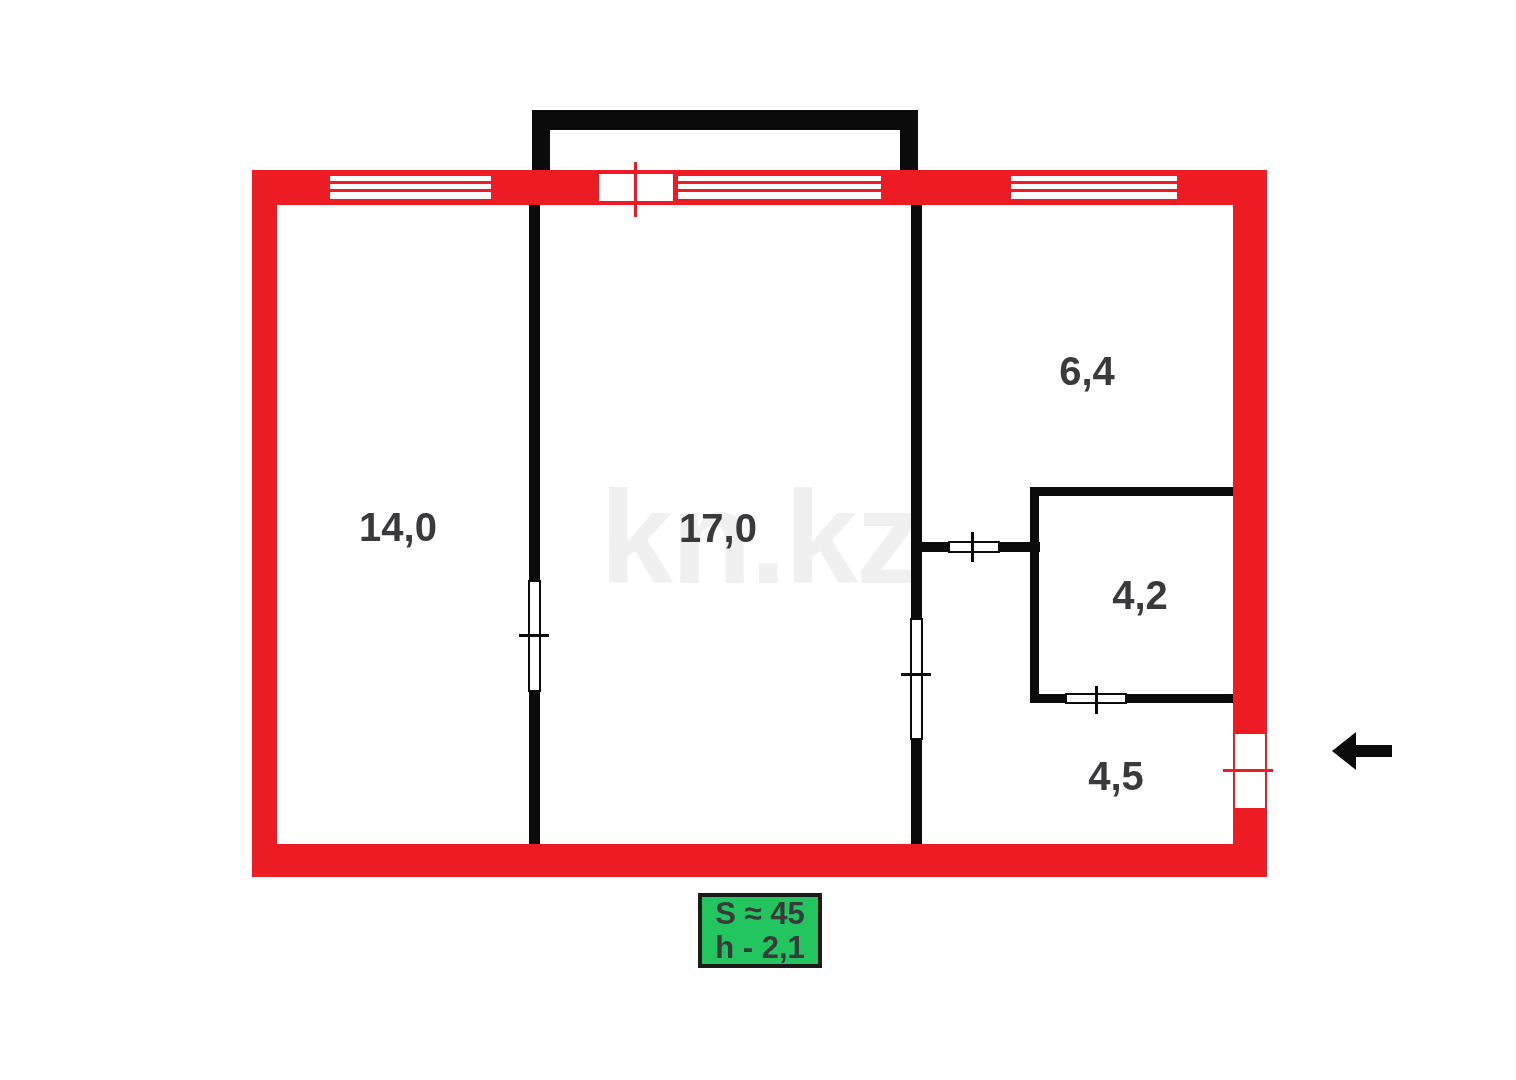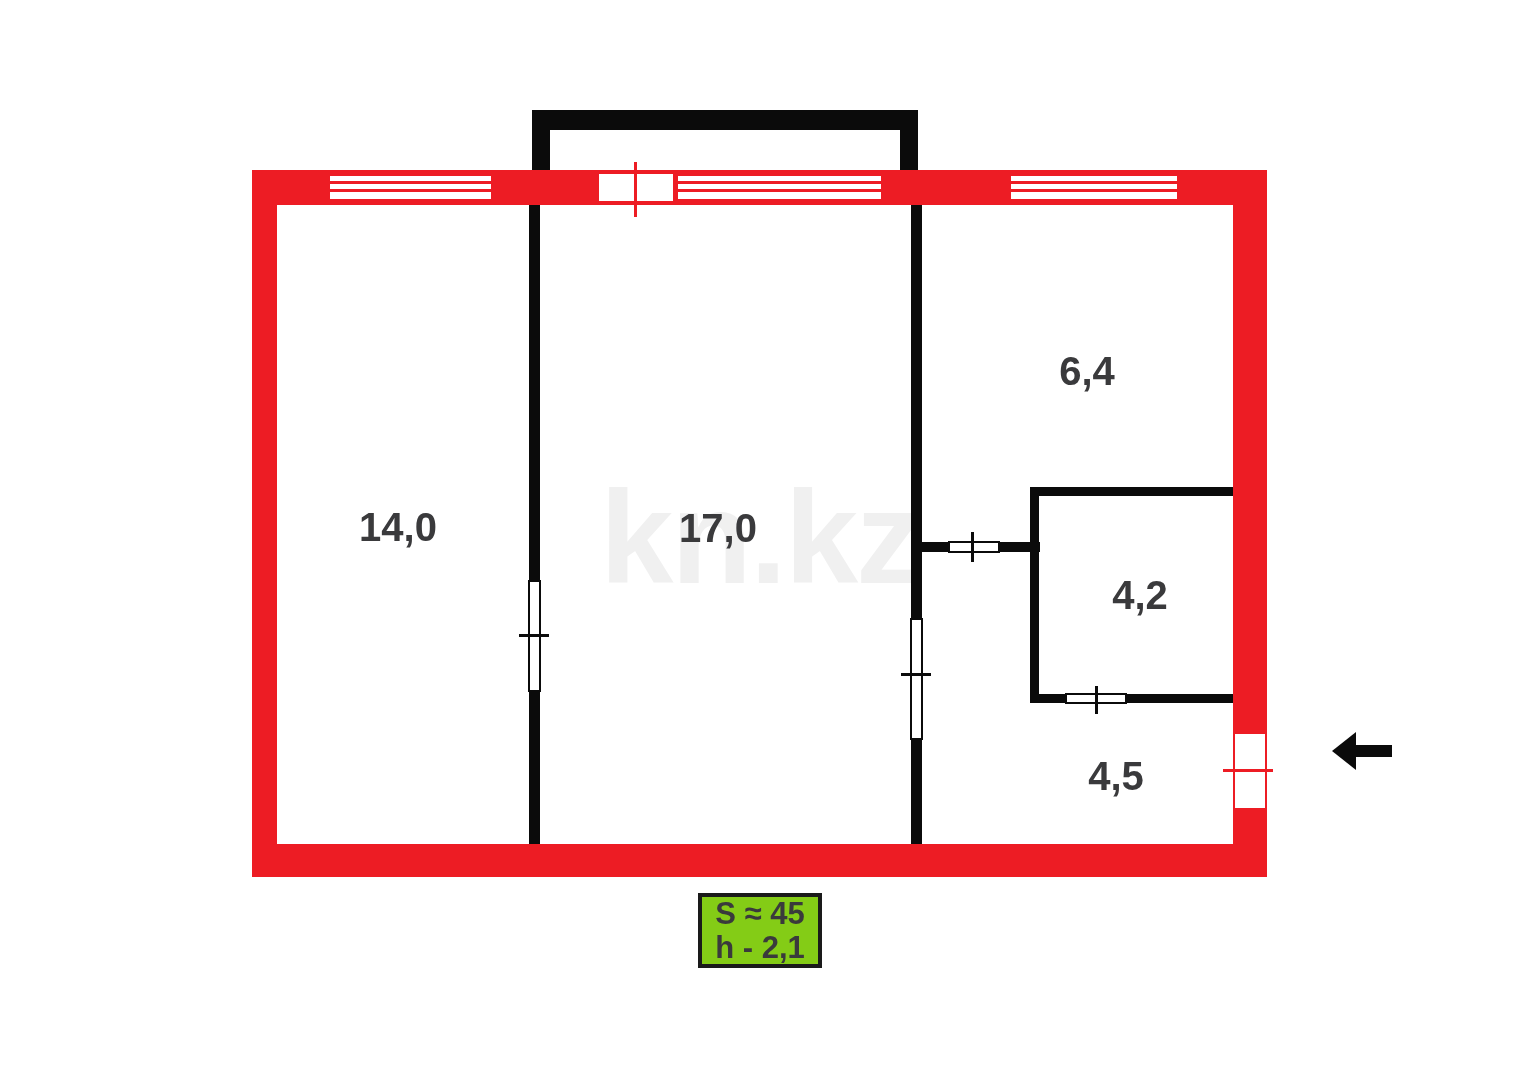--- a/index.html
+++ b/index.html
@@ -12,21 +12,21 @@
   .win{background:#ffffff;border:2px solid #ED1C24;box-sizing:border-box;}
   .pane-line{position:absolute;left:-1px;right:-1px;height:3px;background:#ED1C24;}
   .tick-red{background:#ED1C24;}
   .tick-black{background:#0b0b0b;}
   .room-label{position:absolute;transform:translate(-50%,-50%);
               font-weight:bold;font-size:40px;color:#3a3a3c;white-space:nowrap;z-index:9;}
   .watermark{position:absolute;left:760px;top:537px;transform:translate(-50%,-50%);
              font-weight:bold;font-size:132px;letter-spacing:-2px;color:#f0f0f0;z-index:0;
              white-space:nowrap;}
   .info-box{position:absolute;left:698px;top:893px;width:124px;height:75px;
-            border:4px solid #1a1a1a;box-sizing:border-box;background:#84cc16;z-index:9;
+            border:4px solid #1a1a1a;box-sizing:border-box;background:#22c55e;z-index:9;
             display:flex;flex-direction:column;align-items:center;justify-content:center;}
   .info-box div{font-weight:bold;font-size:31px;line-height:34px;color:#3a3a3c;white-space:nowrap;}
   .arrow-head{position:absolute;left:1332px;top:732px;width:0;height:0;z-index:8;
               border-top:19px solid transparent;border-bottom:19px solid transparent;
               border-right:24px solid #0b0b0b;}
   .arrow-shaft{position:absolute;left:1354px;top:745px;width:38px;height:12px;z-index:8;}
   .z1{z-index:1}.z2{z-index:2}.z5{z-index:5}.z6{z-index:6}.z7{z-index:7}
 </style>
 </head>
 <body>

